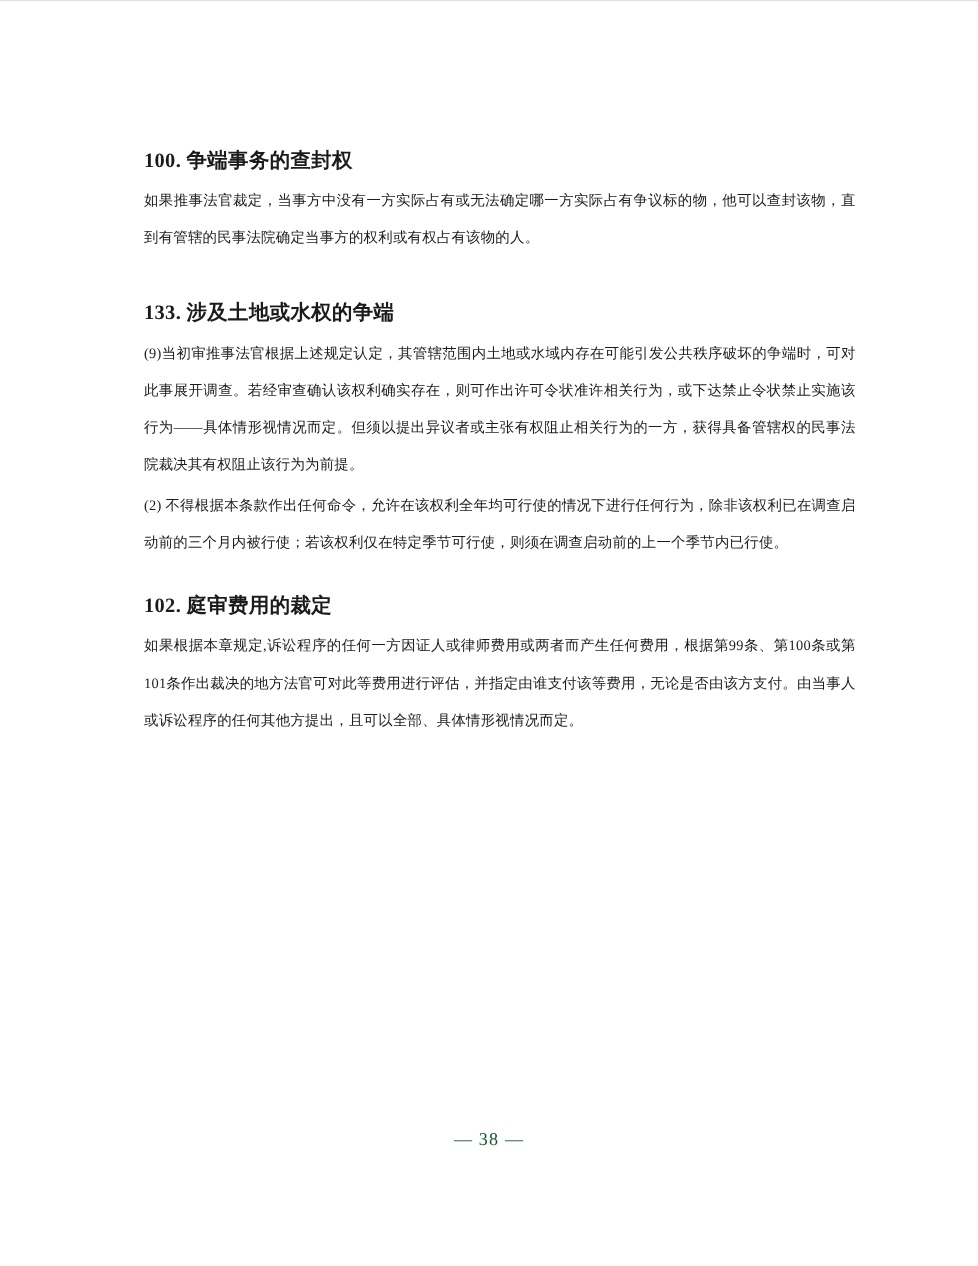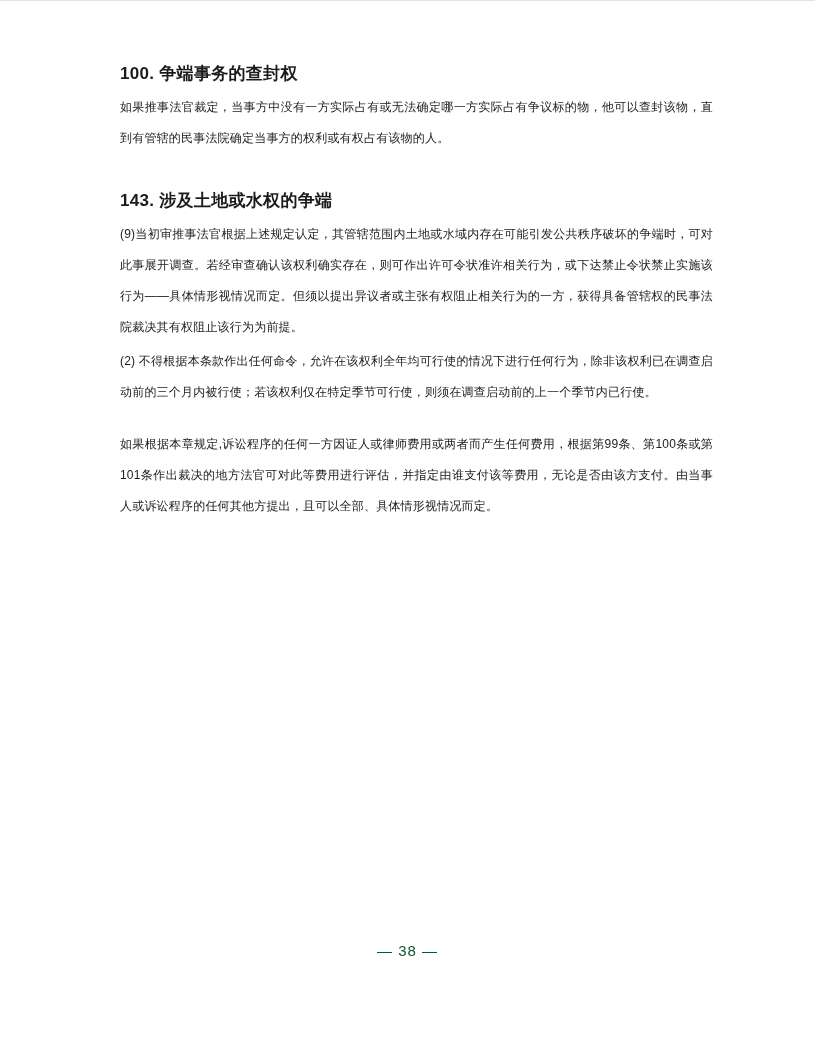--- a/index.html
+++ b/index.html
@@ -8,22 +8,22 @@
     background: #ffffff;
   }
   .page {
     position: relative;
     width: 815px;
     height: 1055px;
     margin: 0 auto;
     background: #ffffff;
     box-sizing: border-box;
     border-top: 1px solid #e3e3e3;
-    padding: 57px 102px 0 120px;
-    font-family: Liberation Sans, sans-serif;
+    padding: 117px 102px 0 120px;
+    font-family: Liberation Serif, serif;
     color: #1b1b1b;
     overflow: hidden;
   }
   .doc-section {
     margin: 0;
   }
   .doc-section.sec-101 { margin-top: 31px; }
   .doc-section.sec-102 { margin-top: 21px; }
   .sec-heading {
     margin: 0;
@@ -56,24 +56,25 @@
 <body>
 
 <div class="page">
 
   <section class="doc-section sec-100">
     <h3 class="sec-heading">100. 争端事务的查封权</h3>
     <p class="sec-para">如果推事法官裁定，当事方中没有一方实际占有或无法确定哪一方实际占有争议标的物，他可以查封该物，直到有管辖的民事法院确定当事方的权利或有权占有该物的人。</p>
   </section>
 
   <section class="doc-section sec-101">
-    <h3 class="sec-heading">143. 涉及土地或水权的争端</h3>
+    <h3 class="sec-heading">133. 涉及土地或水权的争端</h3>
     <p class="sec-para">(9)当初审推事法官根据上述规定认定，其管辖范围内土地或水域内存在可能引发公共秩序破坏的争端时，可对此事展开调查。若经审查确认该权利确实存在，则可作出许可令状准许相关行为，或下达禁止令状禁止实施该行为——具体情形视情况而定。但须以提出异议者或主张有权阻止相关行为的一方，获得具备管辖权的民事法院裁决其有权阻止该行为为前提。</p>
     <p class="sec-para">(2) 不得根据本条款作出任何命令，允许在该权利全年均可行使的情况下进行任何行为，除非该权利已在调查启动前的三个月内被行使；若该权利仅在特定季节可行使，则须在调查启动前的上一个季节内已行使。</p>
   </section>
 
   <section class="doc-section sec-102">
+    <h3 class="sec-heading">102. 庭审费用的裁定</h3>
     <p class="sec-para">如果根据本章规定,诉讼程序的任何一方因证人或律师费用或两者而产生任何费用，根据第99条、第100条或第101条作出裁决的地方法官可对此等费用进行评估，并指定由谁支付该等费用，无论是否由该方支付。由当事人或诉讼程序的任何其他方提出，且可以全部、具体情形视情况而定。</p>
   </section>
 
   <div class="page-number">— 38 —</div>
 
 </div>
 
 </body></html>

